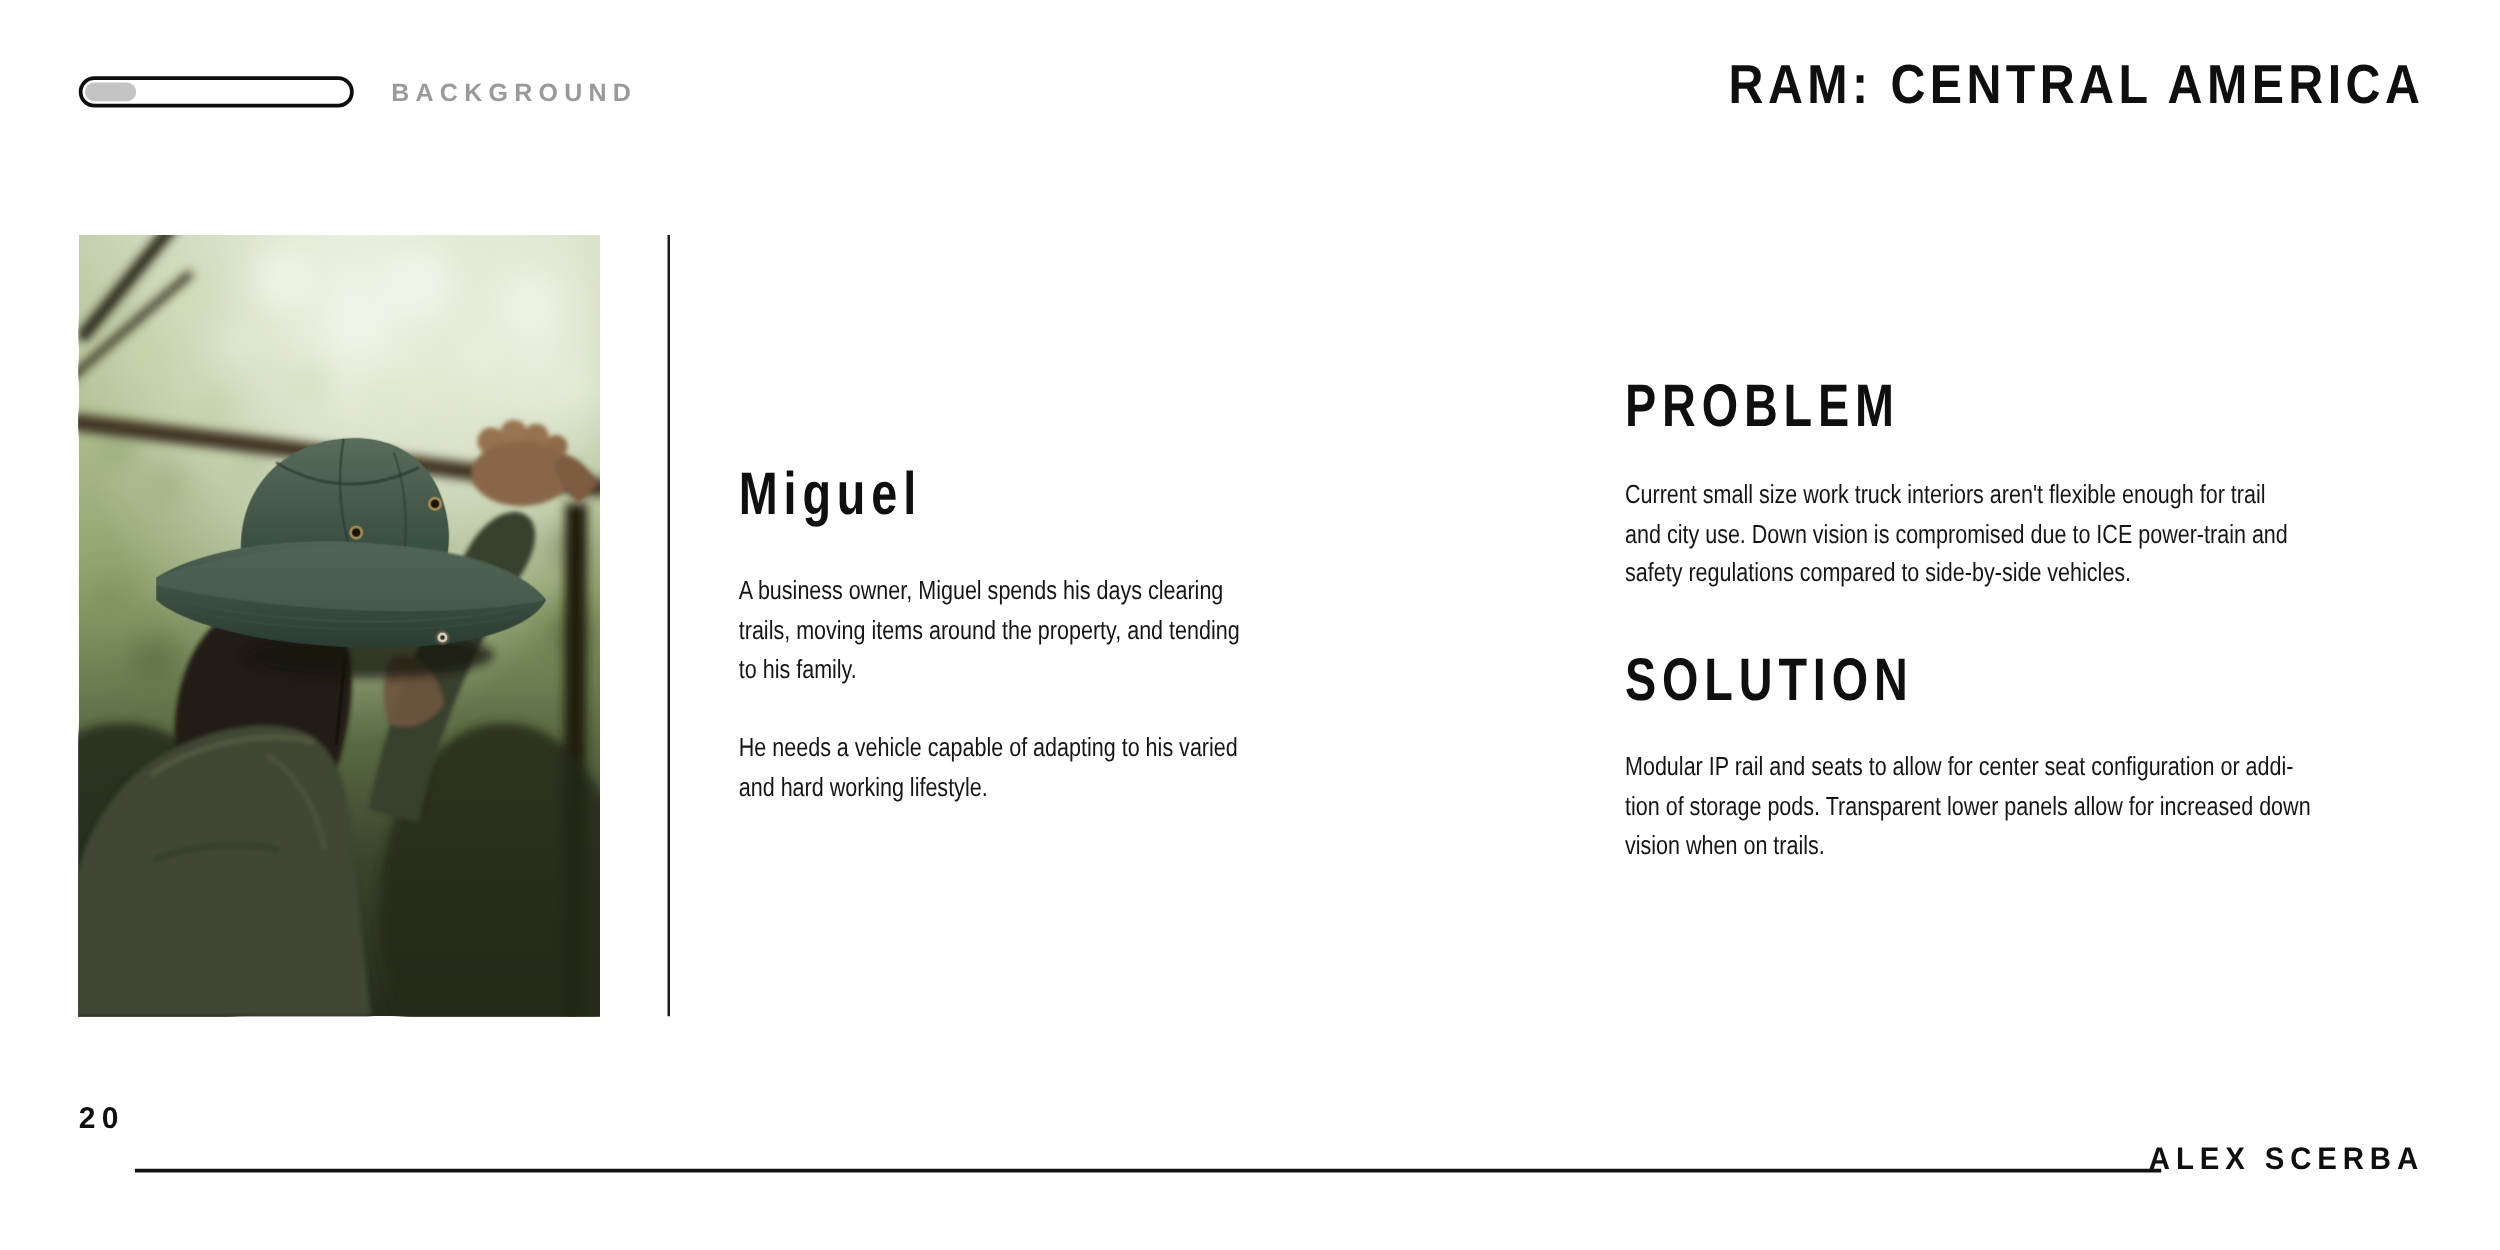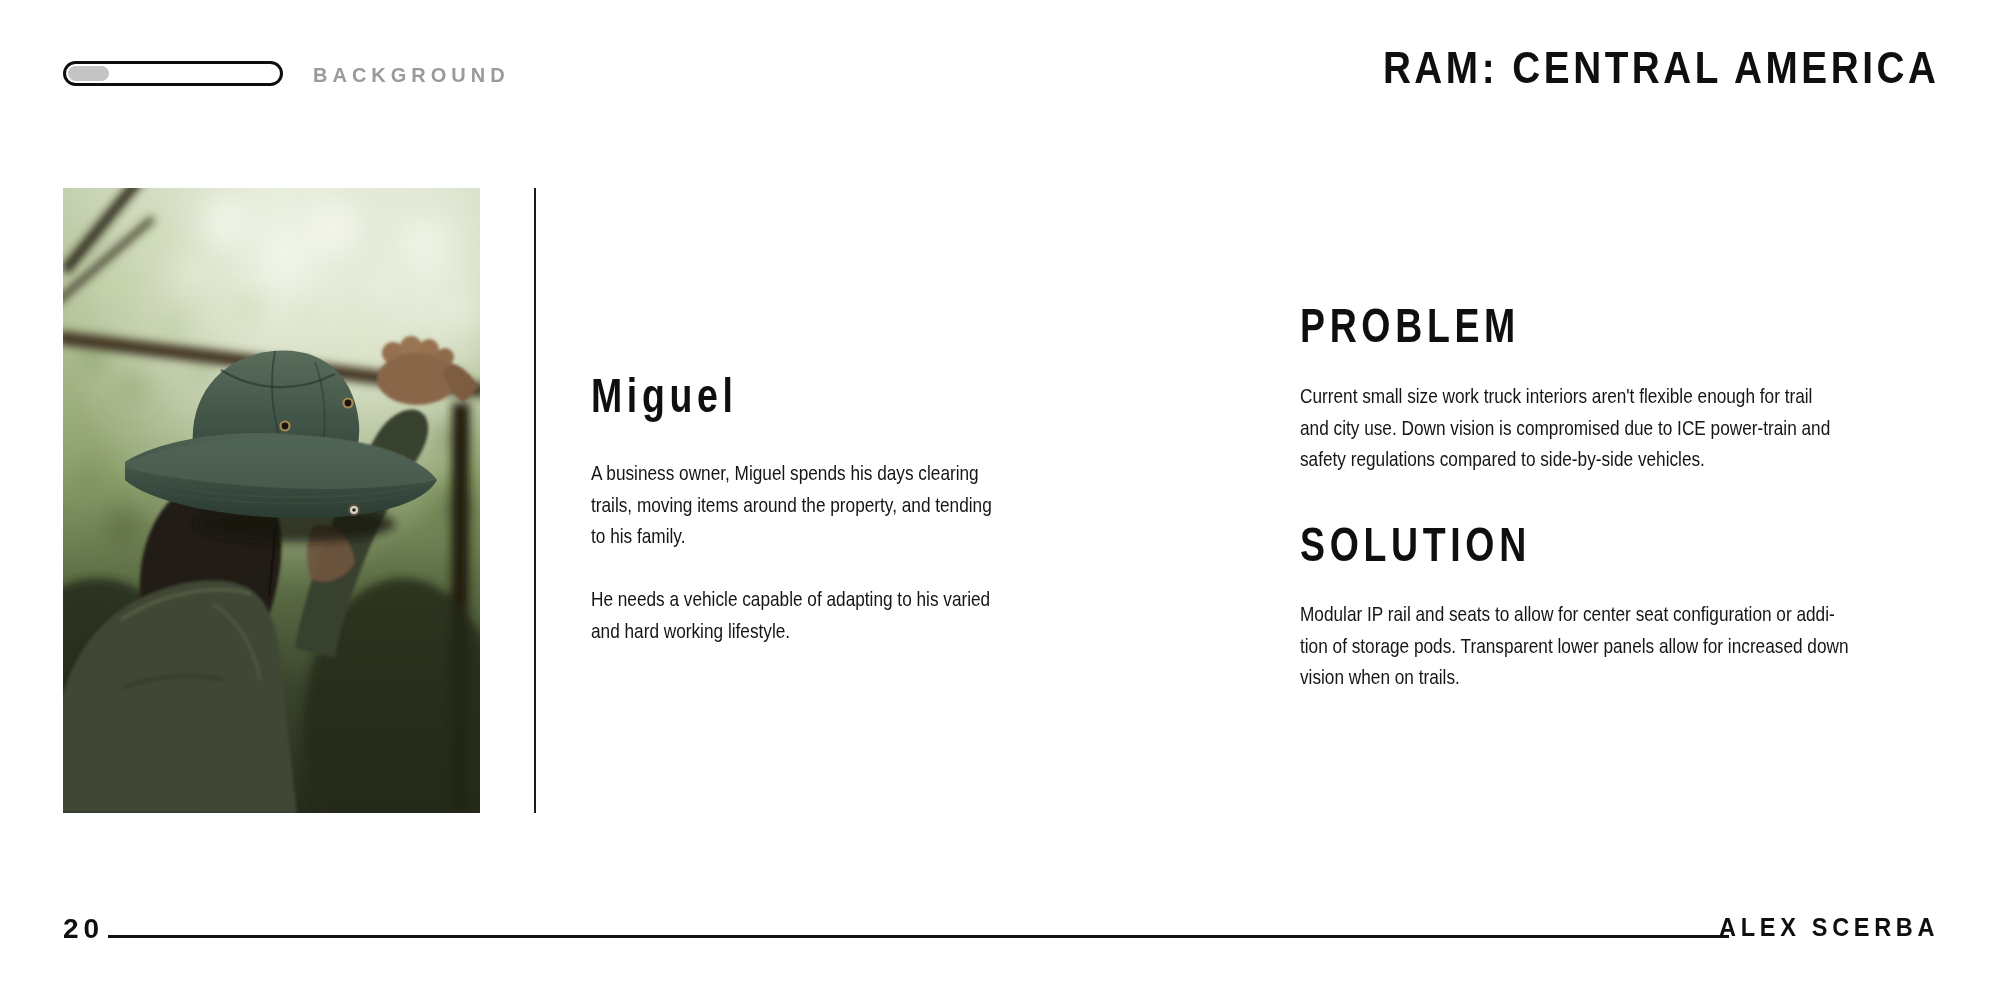--- a/index.html
+++ b/index.html
@@ -42,21 +42,21 @@
     position:absolute;left:1300px;font-size:48px;line-height:48px;font-weight:700;
     letter-spacing:6px;white-space:nowrap;color:#0f0f0f;
     transform:scaleX(0.78);transform-origin:0 50%;
   }
   .problem-heading{top:302px;}
   .solution-heading{top:521px;}
   .problem-body{position:absolute;left:1300px;top:380px;width:800px;}
   .solution-body{position:absolute;left:1300px;top:598px;width:800px;}
   
   .page-number{
-    position:absolute;left:63px;top:913px;font-size:28px;font-weight:700;
+    position:absolute;left:63px;top:881px;font-size:24px;font-weight:700;
     letter-spacing:5px;color:#0f0f0f;white-space:nowrap;text-align:right;
   }
   .footer-rule{position:absolute;left:108px;top:935px;width:1621px;height:2.5px;background:#121212;}
   .author-name{
     position:absolute;right:61px;top:913px;font-size:25px;font-weight:700;
     letter-spacing:5px;color:#0f0f0f;white-space:nowrap;transform:scaleX(0.94);transform-origin:100% 50%;
   }
 </style>
 </head>
 <body>

